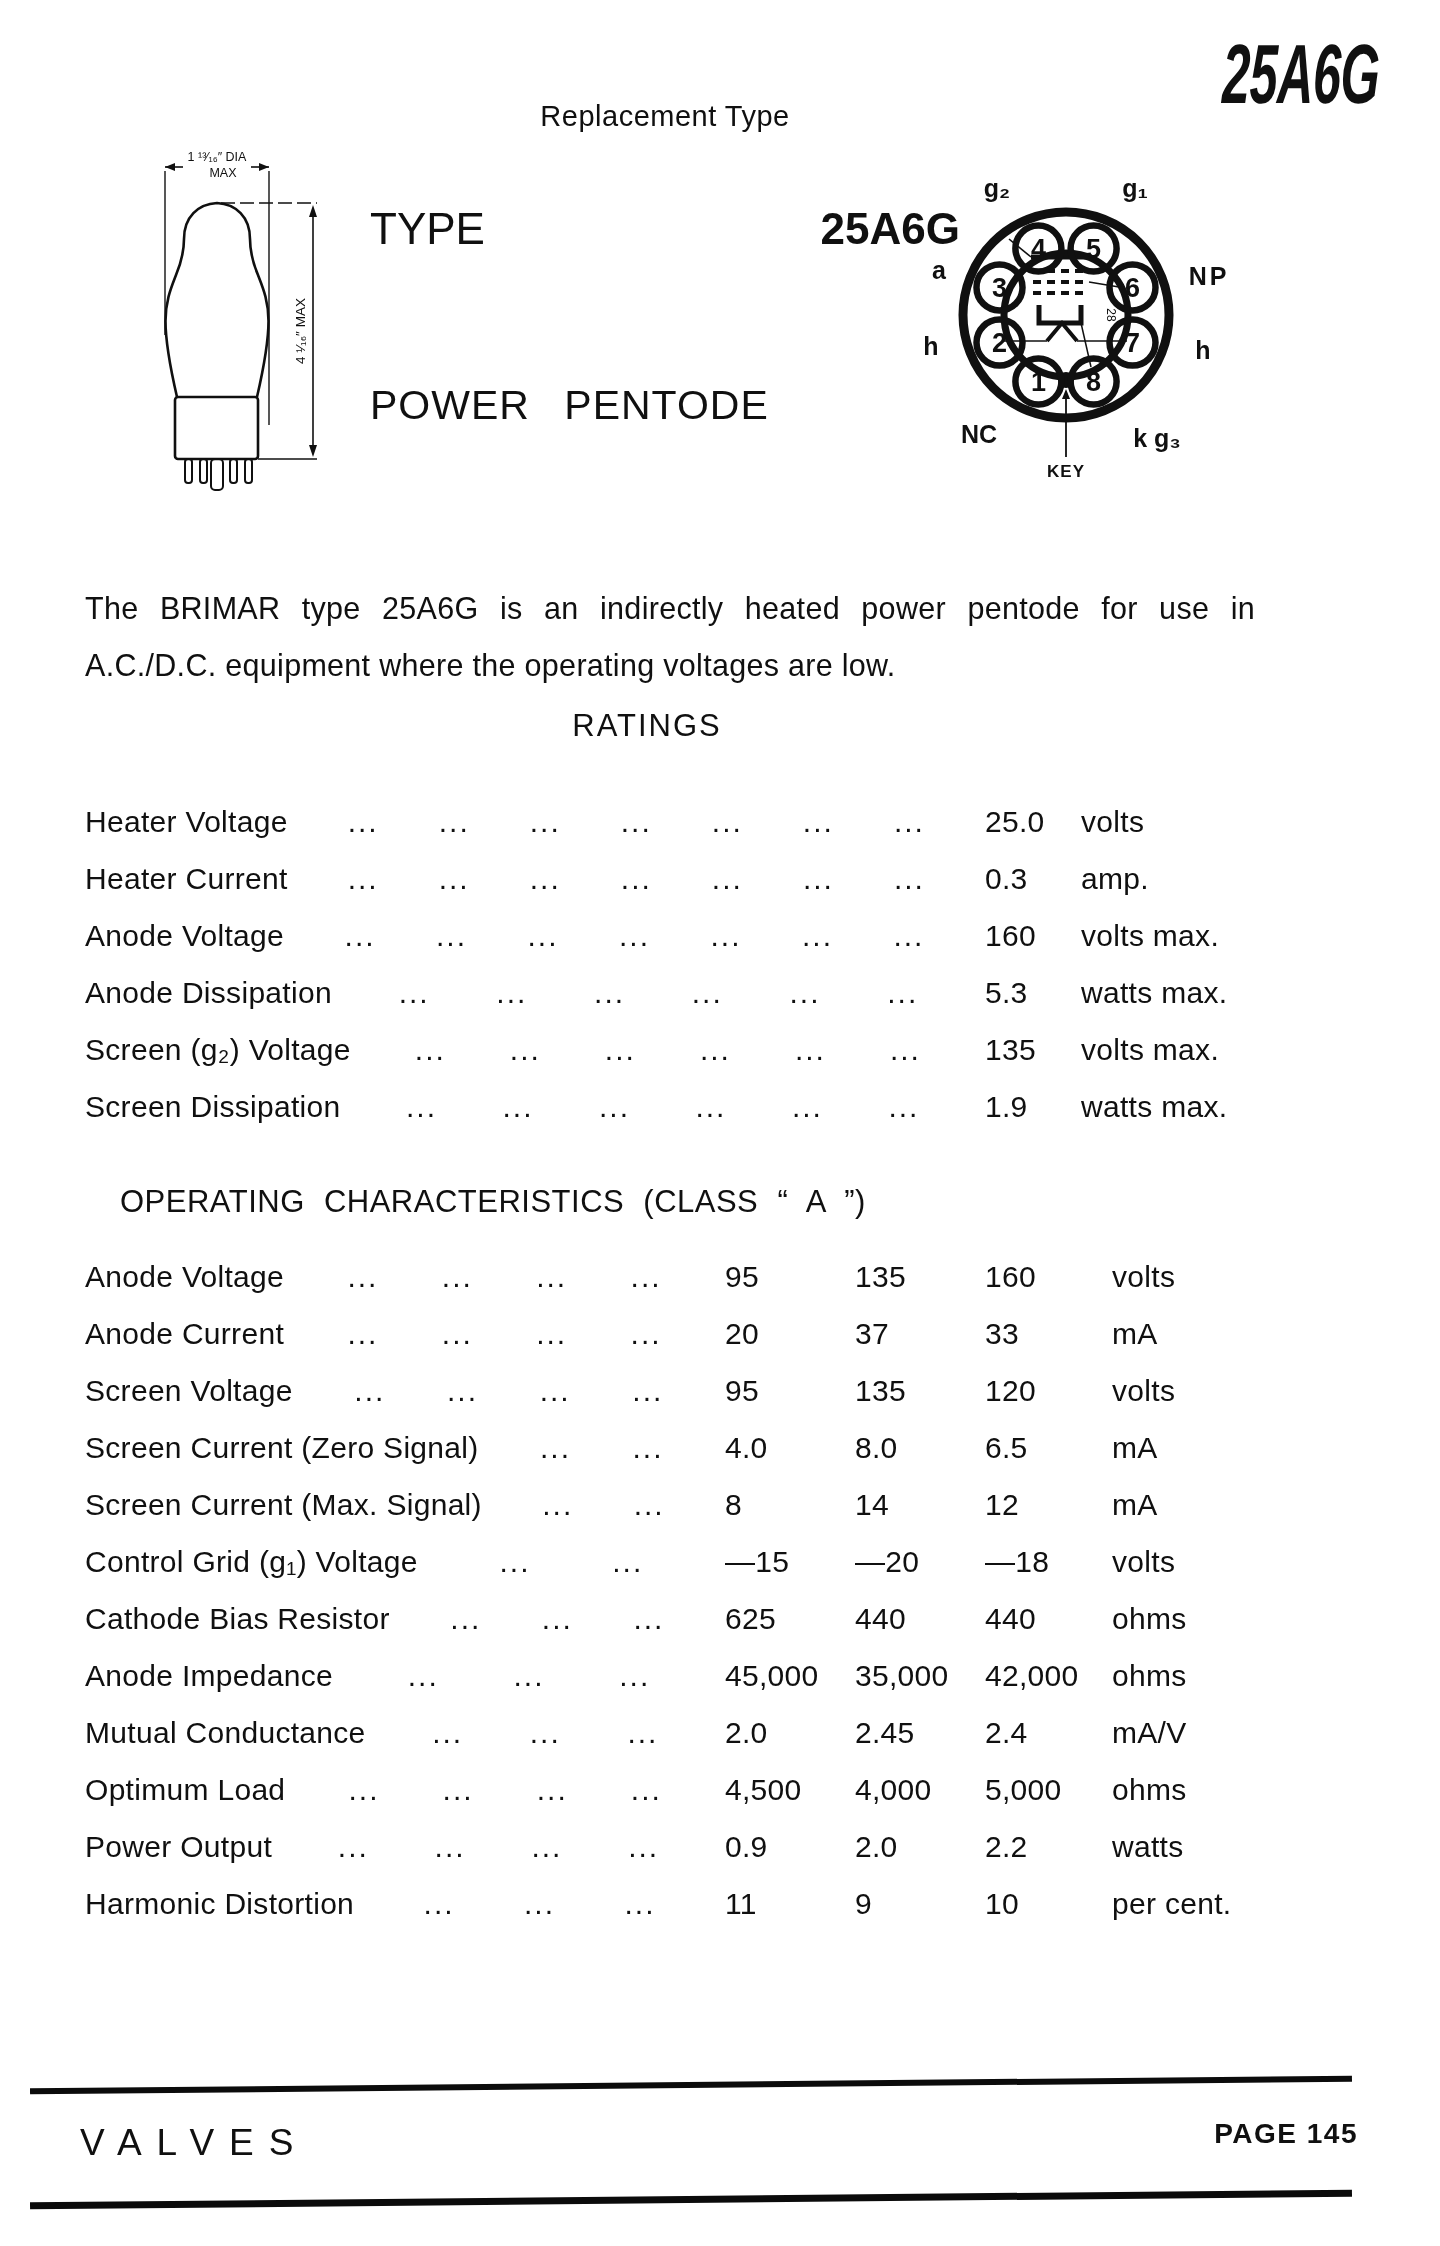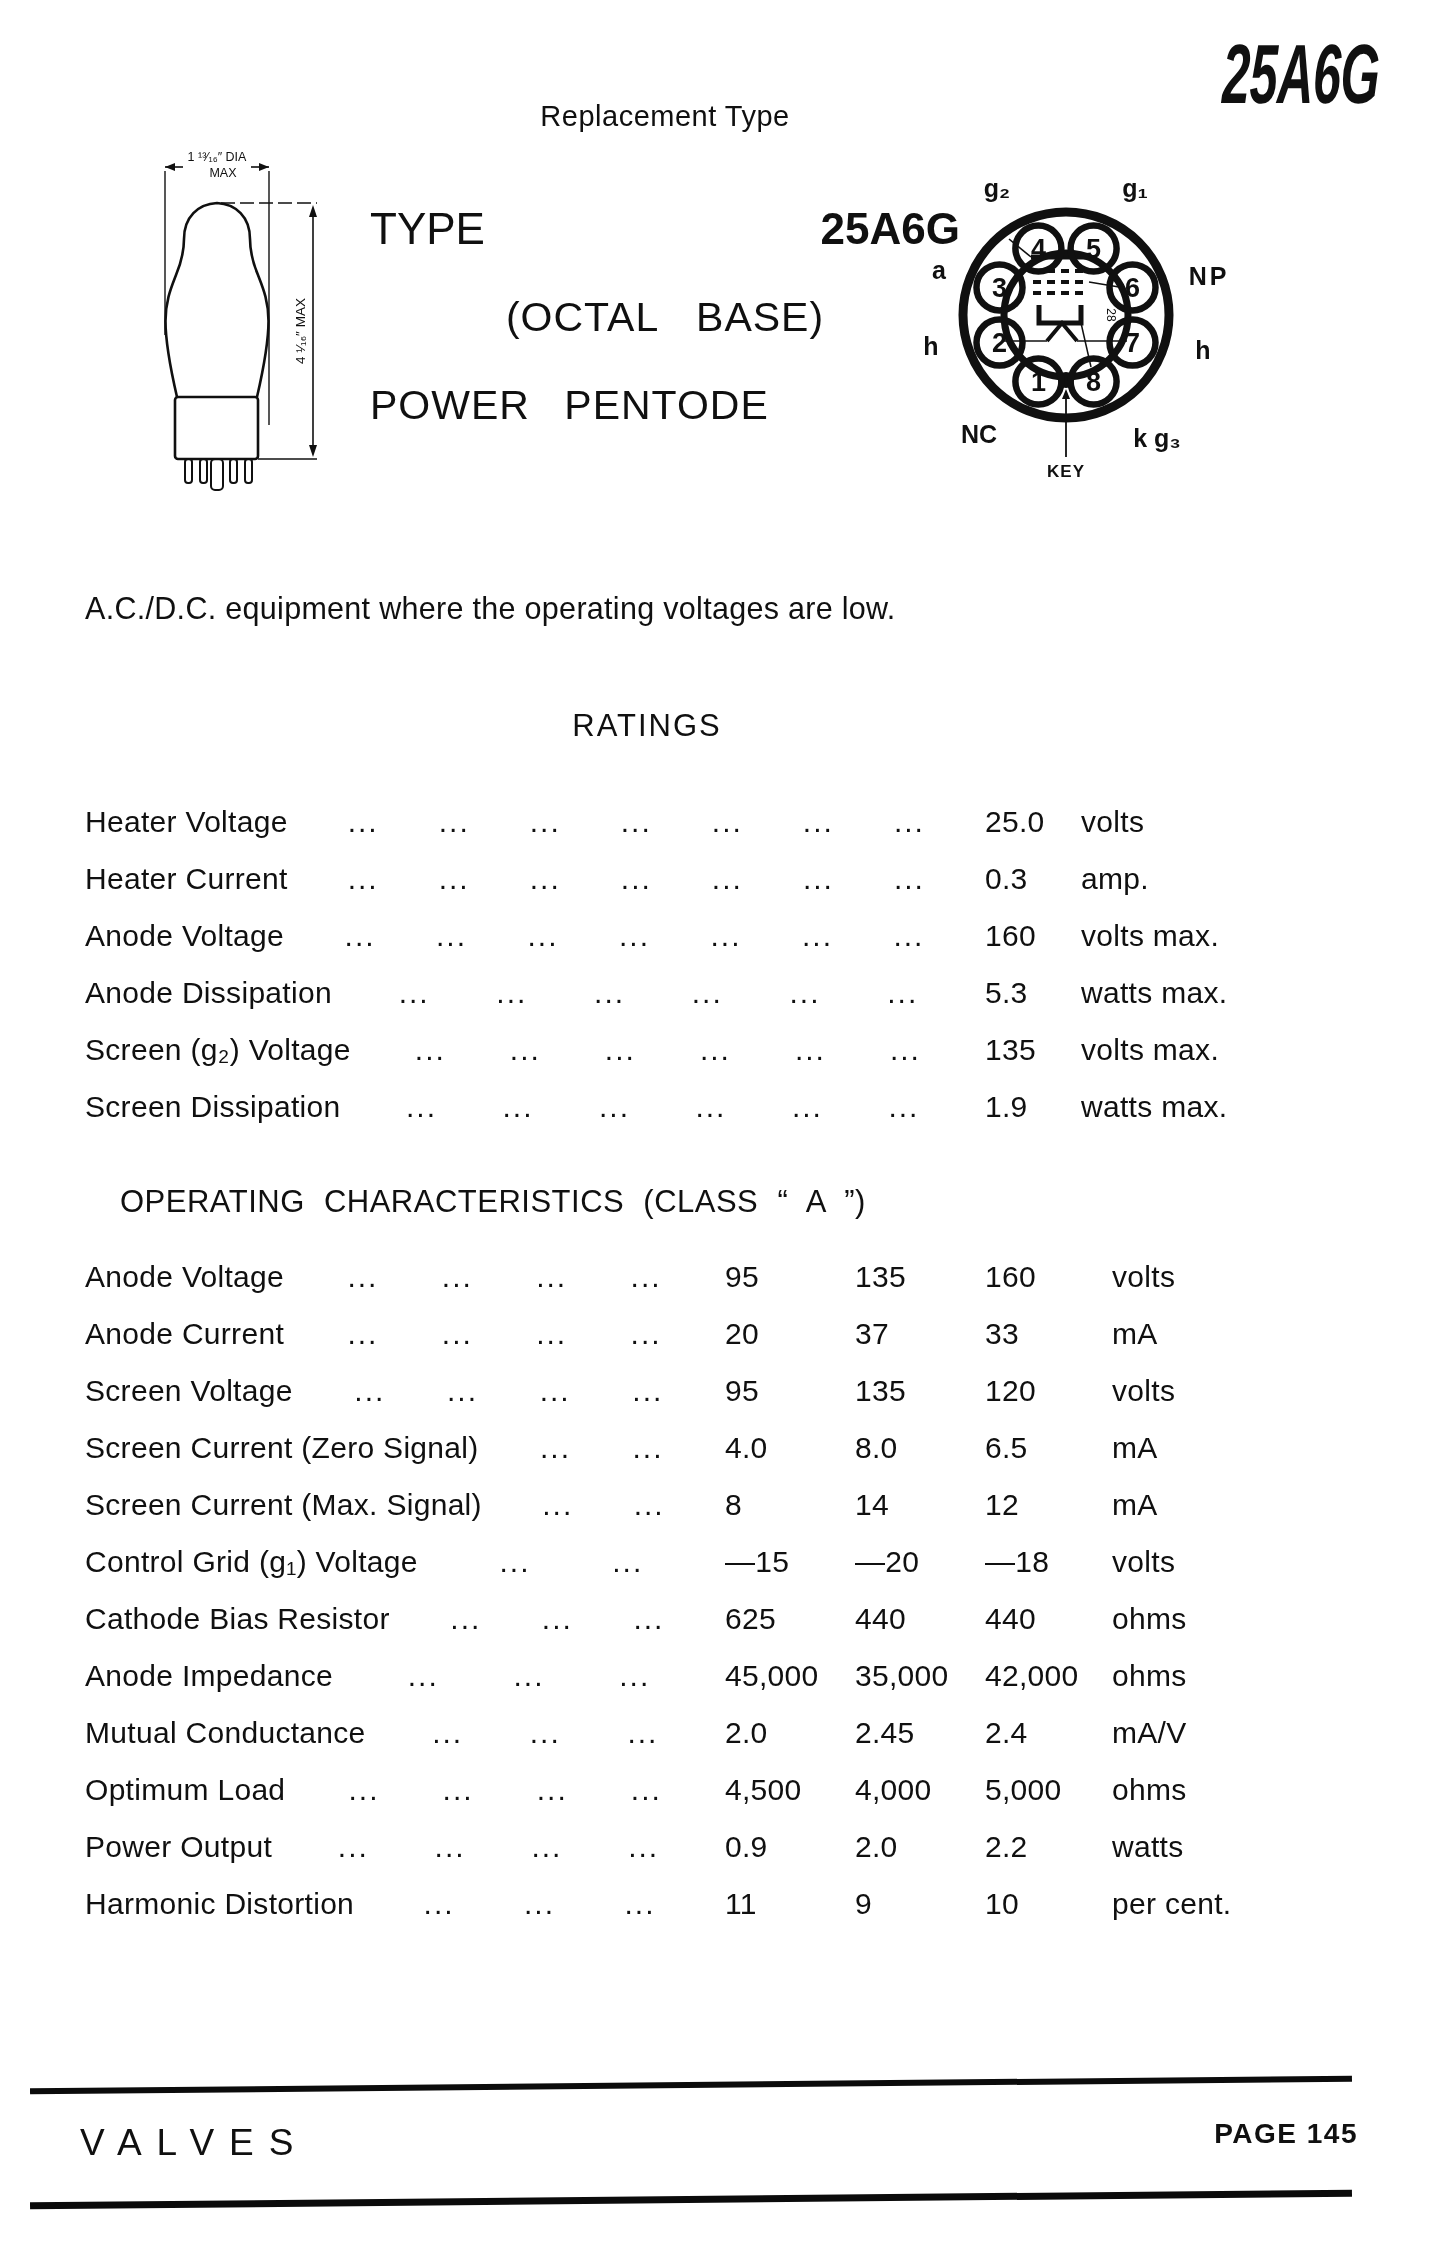--- a/index.html
+++ b/index.html
@@ -55,21 +55,20 @@
 
 <div class="page">
 
   <div class="abs corner-logo">25A6G</div>
 
   <div class="abs replacement">Replacement Type</div>
   <div class="abs title-line">
     <span>TYPE</span>
     <span class="t-bold">25A6G</span>
   </div>
-  <div class="abs subtitle1">(OCTAL BASE)</div>
   <div class="abs subtitle2">POWER PENTODE</div>
 
   <svg class="abs" style="left:117px; top:125px;" width="230" height="370" viewBox="0 0 230 370">
 
     <text x="100" y="36" font-size="12.5" text-anchor="middle">1 ¹³⁄₁₆″ DIA</text>
     <text x="106" y="52" font-size="12.5" text-anchor="middle">MAX</text>
     <line class="sk" x1="48" y1="42" x2="66" y2="42" stroke-width="1.6"></line>
     <line class="sk" x1="134" y1="42" x2="152" y2="42" stroke-width="1.6"></line>
     <polygon points="48,42 58,38 58,46" fill="#101010"></polygon>
     <polygon points="152,42 142,38 142,46" fill="#101010"></polygon>
@@ -148,20 +147,21 @@
       <text x="322" y="222">h</text>
       <text x="98" y="306">NC</text>
       <text x="276" y="310">k g₃</text>
     </g>
     <line class="sk" x1="185" y1="320" x2="185" y2="258" stroke-width="1.8"></line>
     <polygon points="185,252 181,262 189,262" fill="#101010"></polygon>
     <text x="185" y="340" font-size="17" font-weight="700" text-anchor="middle" letter-spacing="1">KEY</text>
   </svg>
 
   <div class="abs intro">
+    <div class="just">The BRIMAR type 25A6G is an indirectly heated power pentode for use in</div>
     <div>A.C./D.C. equipment where the operating voltages are low.</div>
   </div>
 
   <div class="abs ratings-heading">RATINGS</div>
   <div class="abs tbl" id="ratings-table">
       <div class="trow ratings">
         <div class="labelcell">
           <span class="rlabel">Heater Voltage</span>
           <span class="leaders">
             <span class="dotgroup">...</span>

